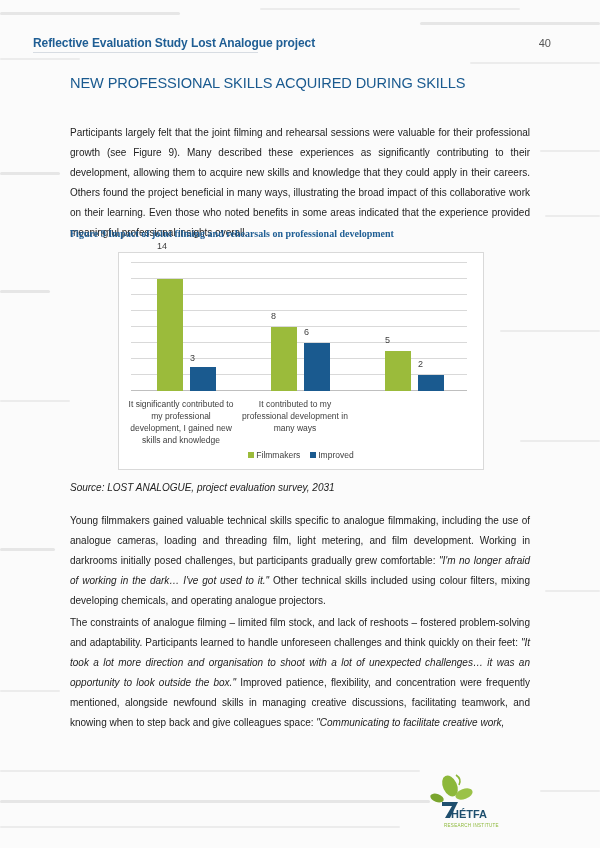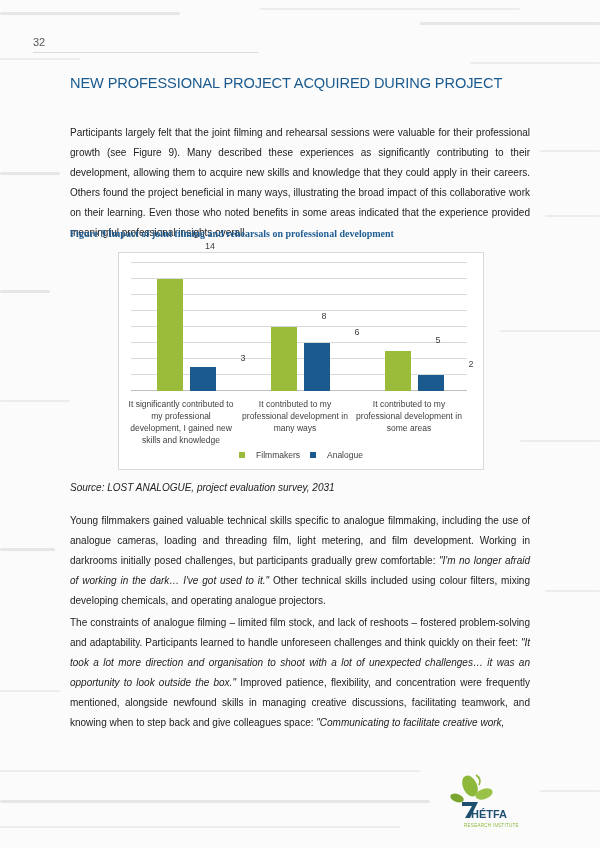--- a/index.html
+++ b/index.html
@@ -34,37 +34,37 @@
   }
   .chart-box {
     position: absolute; left: 118px; top: 252px; width: 364px; height: 216px;
     background: #fff; border: 1px solid #d9d9d9;
   }
   .gridline { position: absolute; left: 12px; width: 336px; height: 1px; background: #d9d9d9; }
   .axis { position: absolute; left: 12px; width: 336px; height: 1px; background: #bfbfbf; top: 137px; }
   .bar { position: absolute; width: 26px; bottom: 78px; }
   .bar.film { background: #9bbb3b; }
   .bar.mus { background: #1a5a8f; }
-  .bar-label { position: absolute; width: 26px; text-align: center; font-size: 9px; color: #404040; margin-left: 40px; }
+  .bar-label { position: absolute; width: 26px; font-size: 9px; color: #404040; }
   .cat-label {
     position: absolute; top: 145px; width: 112px; text-align: center;
     font-size: 8.5px; line-height: 12px; color: #404040;
   }
   .legend {
     position: absolute; top: 197px; left: 0; width: 364px;
     display: flex; justify-content: center; gap: 10px; font-size: 8.5px; color: #404040;
   }
-  .legend-item { display: flex; align-items: center; gap: 11px; }
+  .legend-item { display: flex; align-items: center; gap: 2px; }
   .swatch { width: 6px; height: 6px; display: inline-block; }
   .source {
     position: absolute; left: 70px; top: 482px; font-size: 10px; font-style: italic; color: #222;
   }
   #p2 { top: 501px; }
   #p3 { top: 603px; }
-  .logo { position: absolute; left: 440px; top: 772px; width: 85px; height: 62px; }
+  .logo { position: absolute; left: 420px; top: 772px; width: 85px; height: 62px; }
 </style>
 </head>
 <body>
 
 <div>
   <div class="bg-streak l" style="left:0;top:12px;width:180px;"></div>
   <div class="bg-streak" style="left:260px;top:8px;width:260px;"></div>
   <div class="bg-streak l" style="left:420px;top:22px;width:180px;"></div>
   <div class="bg-streak" style="left:0;top:58px;width:80px;"></div>
   <div class="bg-streak" style="left:470px;top:62px;width:130px;"></div>
@@ -78,25 +78,26 @@
   <div class="bg-streak l" style="left:0;top:548px;width:55px;"></div>
   <div class="bg-streak" style="left:545px;top:590px;width:55px;"></div>
   <div class="bg-streak" style="left:0;top:690px;width:60px;"></div>
   <div class="bg-streak" style="left:0;top:770px;width:420px;"></div>
   <div class="bg-streak l" style="left:0;top:800px;width:430px;"></div>
   <div class="bg-streak" style="left:0;top:826px;width:400px;"></div>
   <div class="bg-streak" style="left:540px;top:790px;width:60px;"></div>
 </div>
 
 <div class="header">
-  <span class="page-num">32</span>
+  <span class="header-title">Reflective Evaluation Study Lost Analogue project</span>
+  <span class="page-num">40</span>
 </div>
 <div class="header-rule"></div>
 
-<div class="section-title">NEW PROFESSIONAL PROJECT ACQUIRED DURING PROJECT</div>
+<div class="section-title">NEW PROFESSIONAL SKILLS ACQUIRED DURING SKILLS</div>
 
 <p class="para" id="p1">Participants largely felt that the joint filming and rehearsal sessions were valuable for their professional growth (see Figure 9). Many described these experiences as significantly contributing to their development, allowing them to acquire new skills and knowledge that they could apply in their careers. Others found the project beneficial in many ways, illustrating the broad impact of this collaborative work on their learning. Even those who noted benefits in some areas indicated that the experience provided meaningful professional insights overall.</p>
 
 <div class="fig-caption">Figure 9 Impact of joint filming and rehearsals on professional development</div>
 
 <div class="chart-box">
 
   <div class="gridline" style="top:9px;"></div>
   <div class="gridline" style="top:25px;"></div>
   <div class="gridline" style="top:41px;"></div>
@@ -117,30 +118,29 @@
   <div class="bar mus" style="left:185px;height:48px;"></div>
   <div class="bar-label" style="left:185px;top:74px;">6</div>
 
   <div class="bar film" style="left:266px;height:40px;"></div>
   <div class="bar-label" style="left:266px;top:82px;">5</div>
   <div class="bar mus" style="left:299px;height:16px;"></div>
   <div class="bar-label" style="left:299px;top:106px;">2</div>
 
   <div class="cat-label" style="left:6px;">It significantly contributed to my professional development, I gained new skills and knowledge</div>
   <div class="cat-label" style="left:120px;">It contributed to my professional development in many ways</div>
-  <div class="cat-label" style="left:234px;">It contributed to my professional development in some areas</div>
 
   <div class="legend">
     <span class="legend-item">
       <span class="swatch" style="background:#9bbb3b;"></span>
       <span>Filmmakers</span>
     </span>
     <span class="legend-item">
       <span class="swatch" style="background:#1a5a8f;"></span>
-      <span>Analogue</span>
+      <span>Improved</span>
     </span>
   </div>
 </div>
 
 <div class="source">Source: LOST ANALOGUE, project evaluation survey, 2031</div>
 
 <p class="para" id="p2"><span>Young filmmakers gained valuable technical skills specific to analogue filmmaking, including the use of analogue cameras, loading and threading film, light metering, and film development. Working in darkrooms initially posed challenges, but participants gradually grew comfortable: </span><em>"I'm no longer afraid of working in the dark… I've got used to it."</em><span> Other technical skills included using colour filters, mixing developing chemicals, and operating analogue projectors.</span></p>
 
 <p class="para" id="p3"><span>The constraints of analogue filming – limited film stock, and lack of reshoots – fostered problem-solving and adaptability. Participants learned to handle unforeseen challenges and think quickly on their feet: </span><em>"It took a lot more direction and organisation to shoot with a lot of unexpected challenges… it was an opportunity to look outside the box."</em><span> Improved patience, flexibility, and concentration were frequently mentioned, alongside newfound skills in managing creative discussions, facilitating teamwork, and knowing when to step back and give colleagues space: </span><em>"Communicating to facilitate creative work,</em></p>
 

